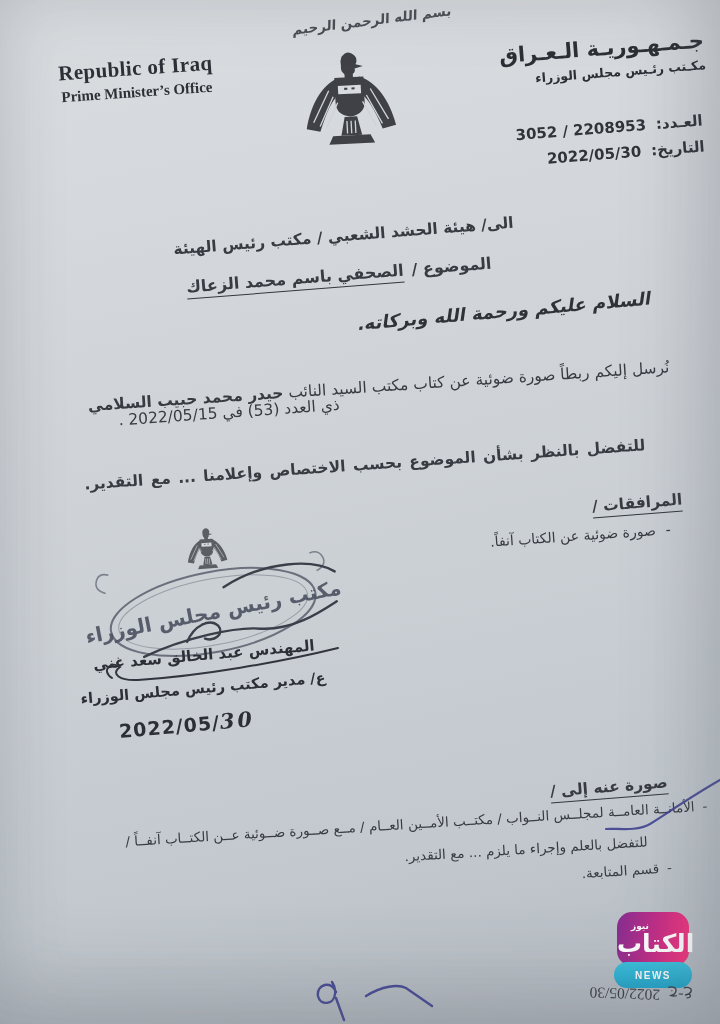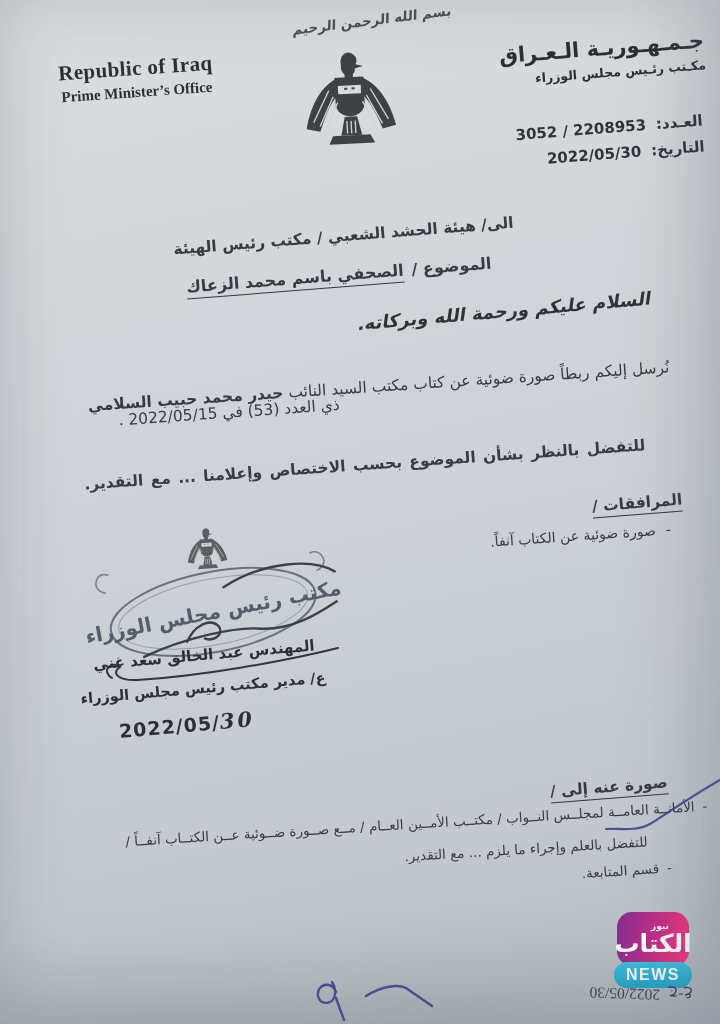--- a/index.html
+++ b/index.html
@@ -49,26 +49,26 @@
   .date-day{font-family:"DejaVu Serif",serif;font-style:italic;font-size:21px;letter-spacing:3px;}
 
   .cc-head{left:550px;top:778px;transform:rotate(-4.5deg);font-size:15.5px;font-weight:bold;}
   .cc-item1{left:40px;top:816px;width:668px;transform:rotate(-3.5deg);font-size:13.5px;gap:8px;line-height:20px;justify-content:flex-start;}
   .cc-item1-cont{left:300px;top:844px;width:348px;transform:rotate(-3.5deg);font-size:13.5px;text-align:right;}
   .cc-item2{left:530px;top:864px;width:142px;transform:rotate(-4deg);font-size:13.5px;gap:8px;justify-content:flex-start;}
 
   .logo{left:614px;top:910px;width:78px;height:78px;}
   .logo-top{position:absolute;left:3px;right:3px;top:2px;height:54px;border-radius:15px;
             background:linear-gradient(100deg,#8a2d90 5%,#bb2d88 45%,#f1347f 90%);
-            display:flex;flex-direction:column;align-items:center;justify-content:center;color:#fff;}
+            display:flex;flex-direction:column;justify-content:center;color:#fff;}
   .logo-small{font-size:9px;font-weight:bold;margin-bottom:-2px;margin-left:14px;}
   .logo-main{font-size:25px;font-weight:bold;letter-spacing:-1px;}
   .logo-band{position:absolute;left:0;right:0;bottom:0;height:26px;border-radius:13px;
              background:linear-gradient(180deg,#3cc2df,#22a7cb);display:flex;align-items:center;justify-content:center;
-             color:#fff;font-size:16px;font-weight:bold;letter-spacing:1.5px;font-family:"Liberation Sans",sans-serif;}
+             color:#fff;font-size:10px;font-weight:bold;letter-spacing:1.5px;font-family:"Liberation Sans",sans-serif;}
   .footer-rot{left:566px;top:982px;width:150px;height:24px;transform:rotate(182deg);
               display:flex;direction:ltr;gap:8px;align-items:center;justify-content:center;
               font-family:"Liberation Serif",serif;font-size:15.5px;color:#3c4049;}
   .pen{stroke:#3d4090;fill:none;stroke-linecap:round;}
   svg text{font-family:"DejaVu Sans",sans-serif;}
 </style>
 </head>
 <body>
 
 <div class="page">

